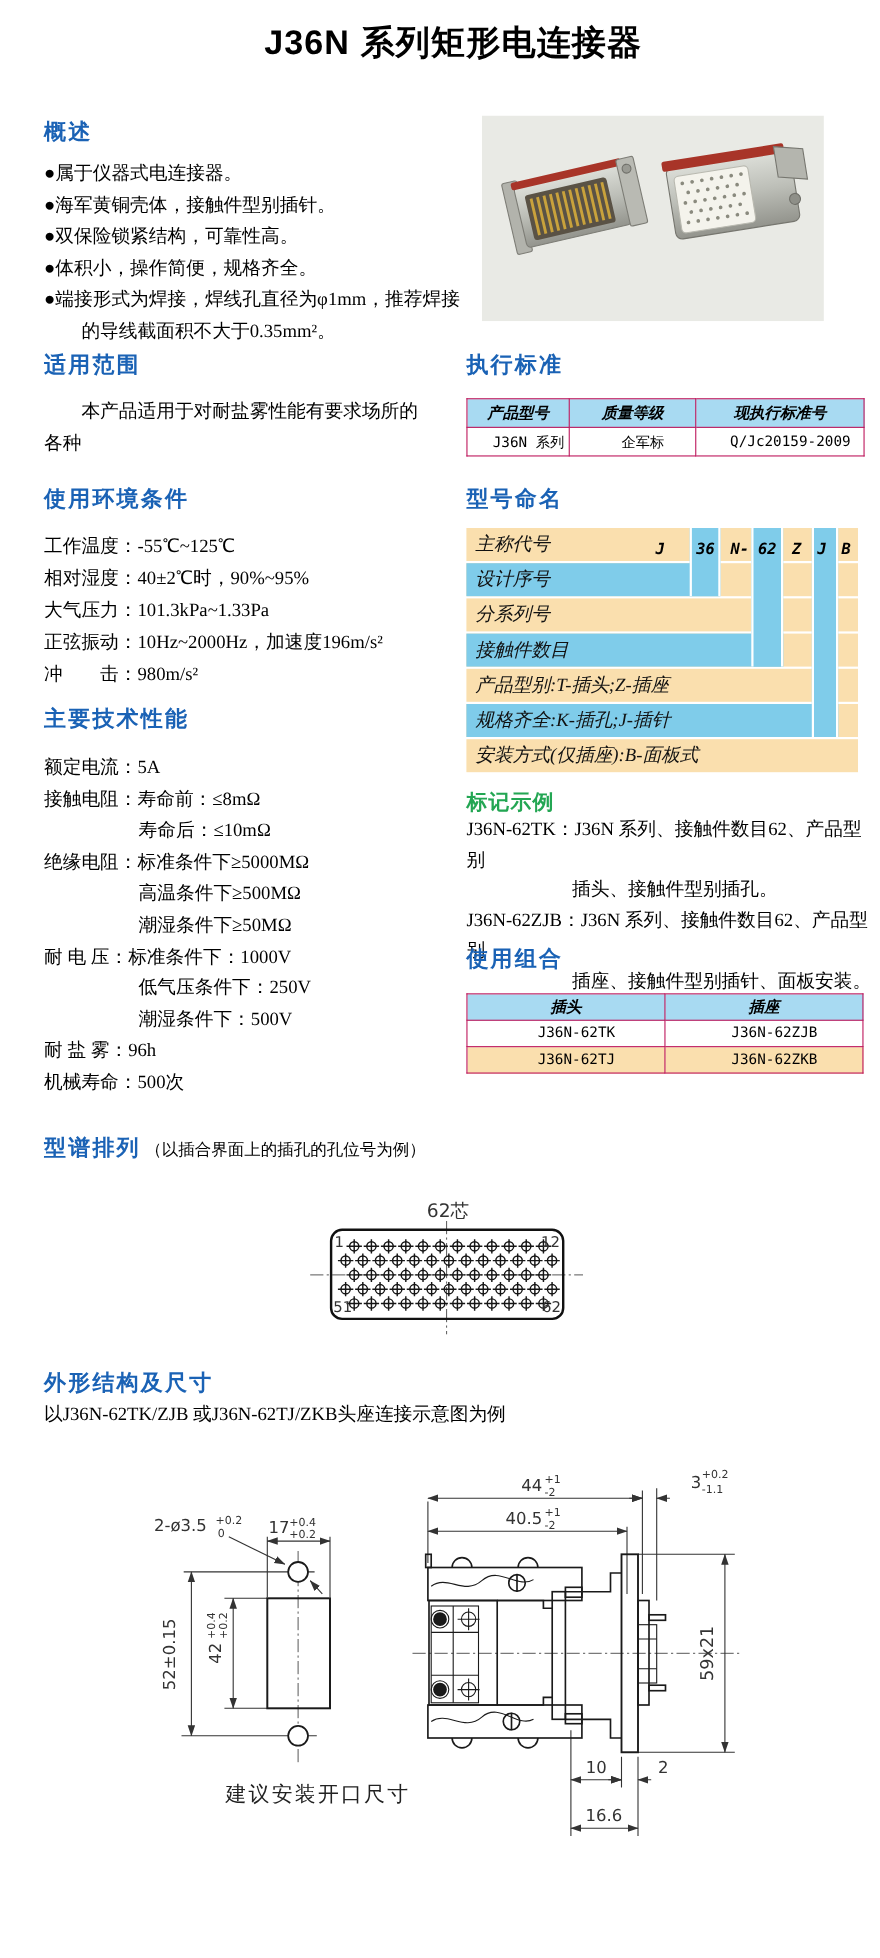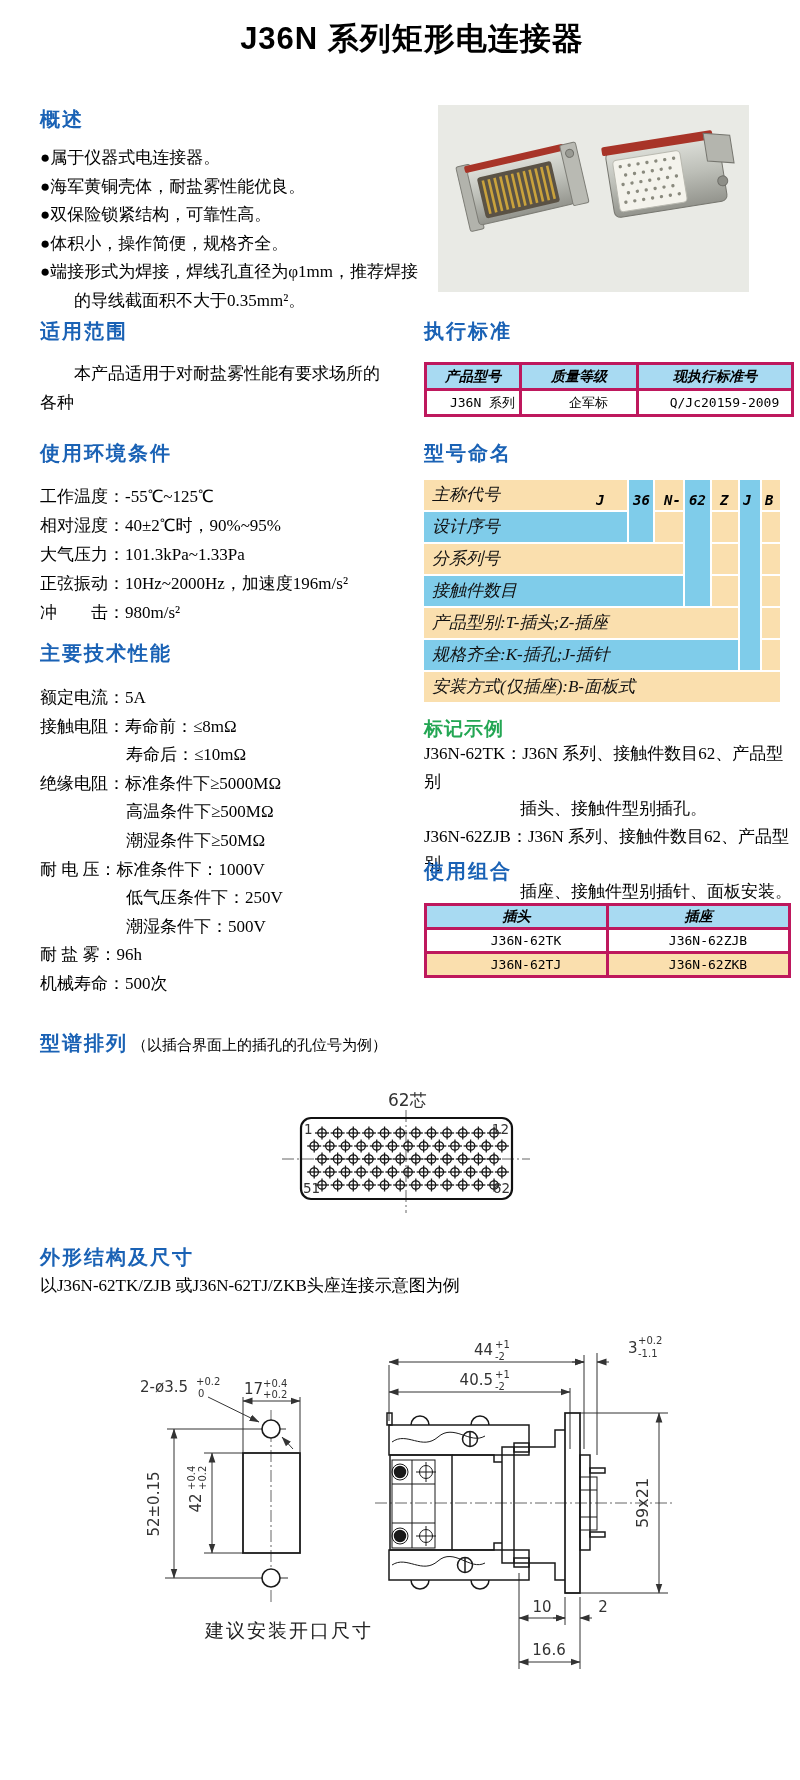--- a/index.html
+++ b/index.html
@@ -13,21 +13,21 @@
   .h-green{font-family:"Liberation Sans",sans-serif;font-weight:bold;color:#23a653;
            font-size:19px;letter-spacing:1px;}
   .body-txt{font-size:17px;line-height:28.5px;}
   .list div{white-space:nowrap;}
   .indent86{padding-left:86px;}
   .indent34{text-indent:34px;}
   .indent96{padding-left:96px;}
   .note-txt{font-size:15px;color:#000;font-weight:normal;letter-spacing:0;}
   
   .dtable{border-collapse:collapse;font-size:13px;}
-  .dtable td,.dtable th{border:3px solid #be185d;text-align:center;vertical-align:middle;}
+  .dtable td,.dtable th{border:1px solid #be185d;text-align:center;vertical-align:middle;}
   .dtable th{background:#a8daf2;font-style:italic;font-weight:bold;font-size:14px;
              font-family:"Liberation Serif",serif;}
   .dtable td{font-family:"DejaVu Sans Mono",monospace;background:#fff;padding-left:20px;}
   .tan-row td{background:#fadfae;}
   
   .nm{position:absolute;left:412px;top:480px;width:356px;height:226px;}
   .nm-row{position:absolute;left:0;width:356px;height:30px;background:#fadfae;}
   .nm-blue{position:absolute;left:0;top:0;height:30px;background:#7fccea;}
   .nm-strip{position:absolute;background:#7fccea;border-left:2px solid #fff;border-right:2px solid #fff;}
   .nm-label{position:absolute;left:8px;top:0;line-height:30px;font-style:italic;
@@ -41,21 +41,21 @@
 </head>
 <body>
 
 <div class="page">
 
   <div class="abs title" style="top:18px;left:0;">J36N 系列矩形电连接器</div>
 
   <div class="abs h-blue" style="left:28px;top:106px;">概述</div>
   <div class="abs body-txt list" style="left:28px;top:144px;width:370px;">
     <div>●属于仪器式电连接器。</div>
-    <div>●海军黄铜壳体，耐盐雾性能优良。</div>
+    <div>●海军黄铜壳体，接触件型别插针。</div>
     <div>●双保险锁紧结构，可靠性高。</div>
     <div>●体积小，操作简便，规格齐全。</div>
     <div>●端接形式为焊接，焊线孔直径为φ1mm，推荐焊接</div>
     <div class="indent34">的导线截面积不大于0.35mm²。</div>
   </div>
 
   <div class="abs h-blue" style="left:28px;top:318px;">适用范围</div>
   <div class="abs body-txt" style="left:28px;top:360px;width:345px;">
     <div class="indent34">本产品适用于对耐盐雾性能有要求场所的各种</div>
   </div>

